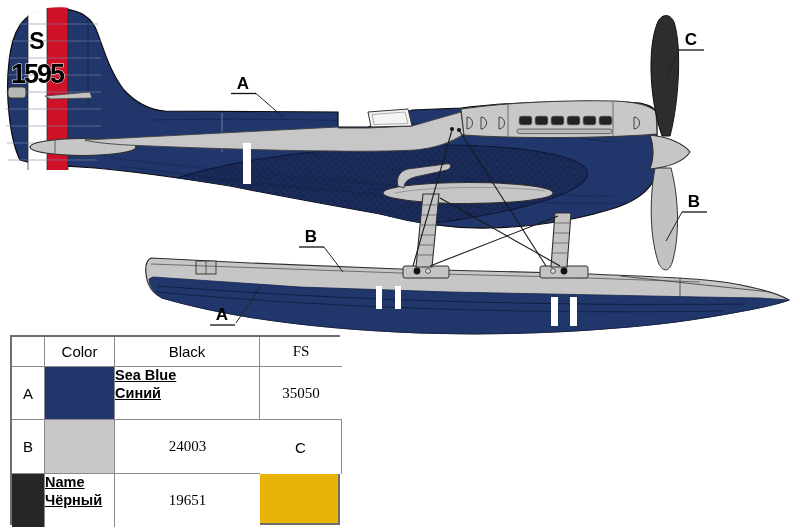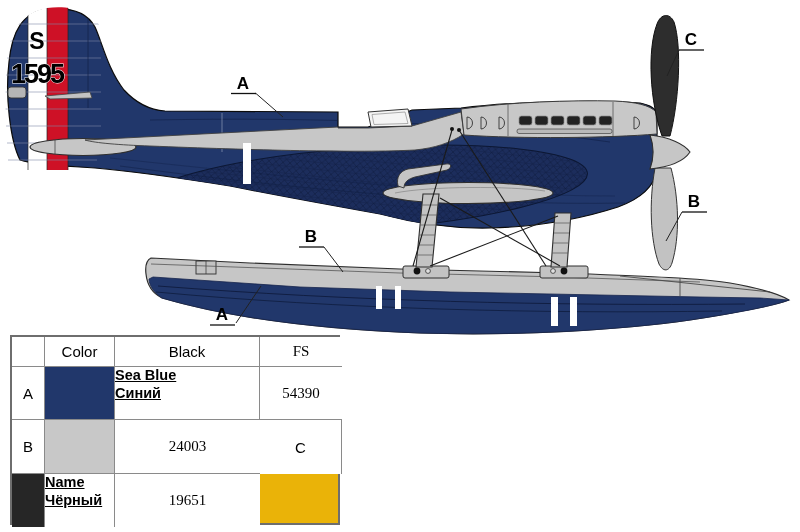--- a/index.html
+++ b/index.html
@@ -215,21 +215,21 @@
   <div class="cell last-col">FS</div>
 
   <div class="cell">A</div>
   <div class="cell swatch">
     <div class="swatch-fill" style="background-color: rgb(33, 55, 107);"></div>
   </div>
   <div class="cell name-cell">
     <span>Sea Blue</span>
     <span>Синий</span>
   </div>
-  <div class="cell last-col">54390</div>
+  <div class="cell last-col">35050</div>
 
   <div class="cell">B</div>
   <div class="cell swatch">
     <div class="swatch-fill" style="background-color: rgb(200, 200, 200);"></div>
   </div>
   <div class="cell last-col">24003</div>
 
   <div class="cell last-row">C</div>
   <div class="cell swatch last-row">
     <div class="swatch-fill" style="background-color: rgb(38, 38, 38);"></div>

